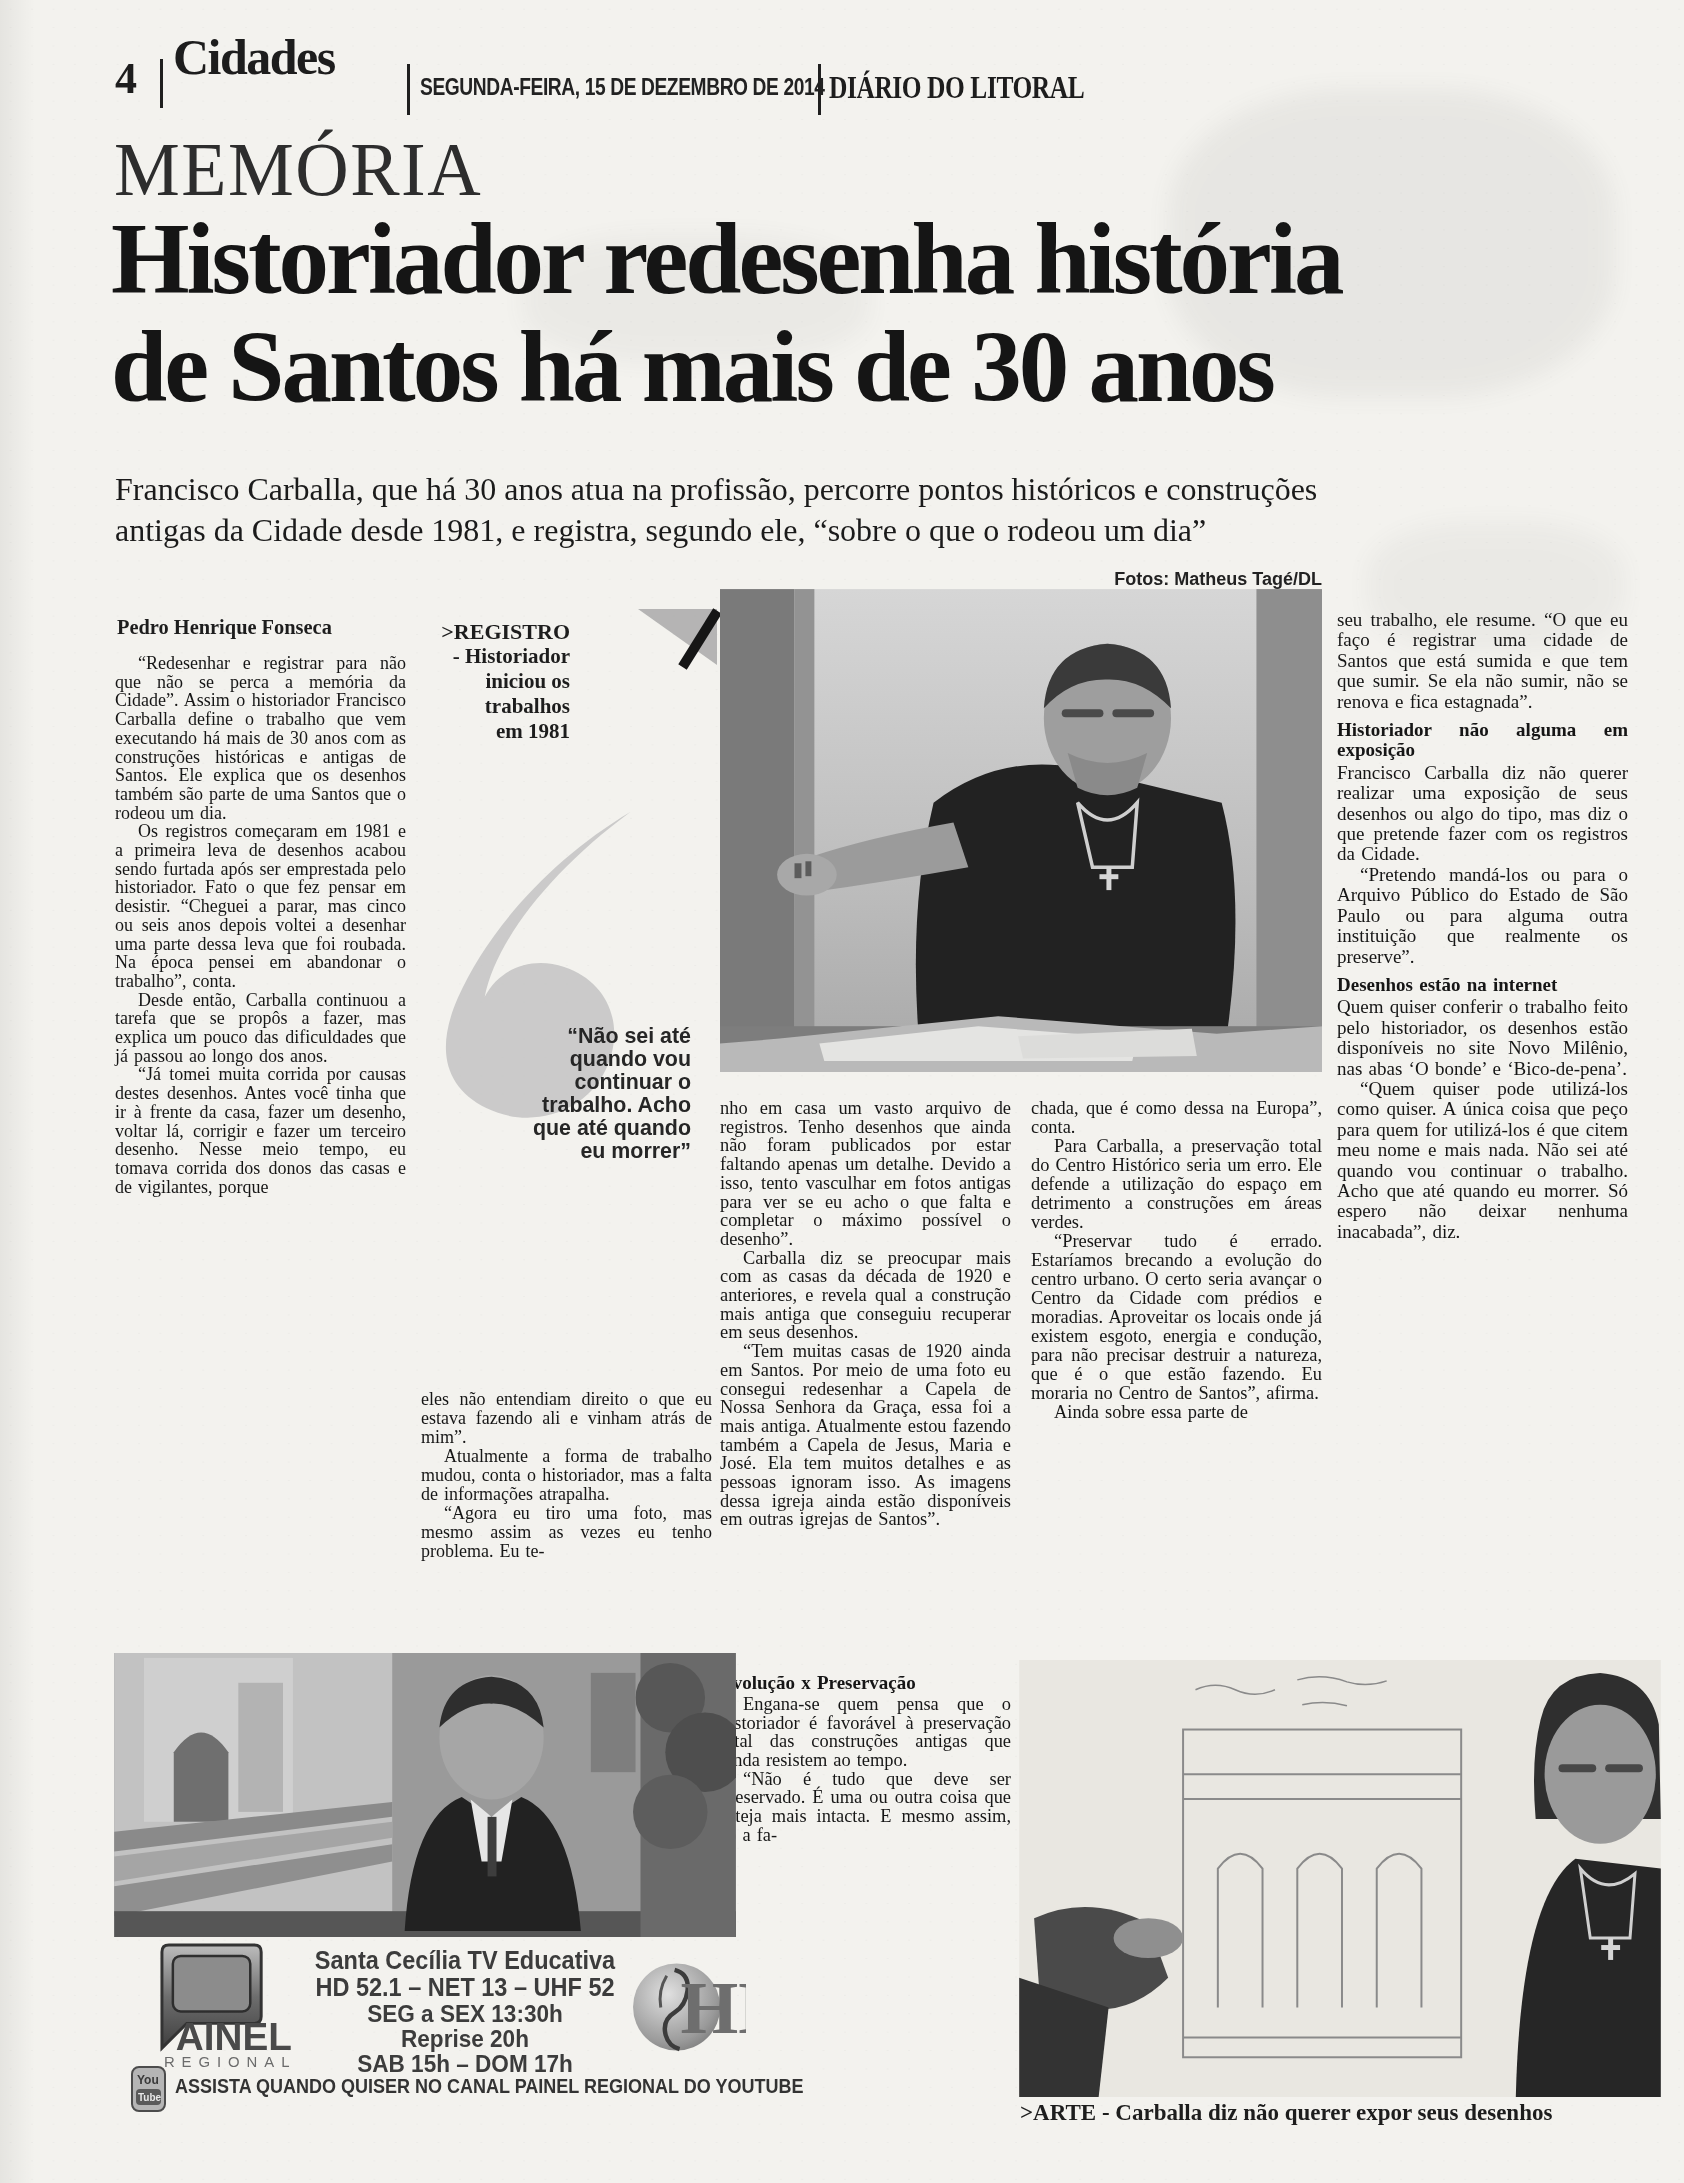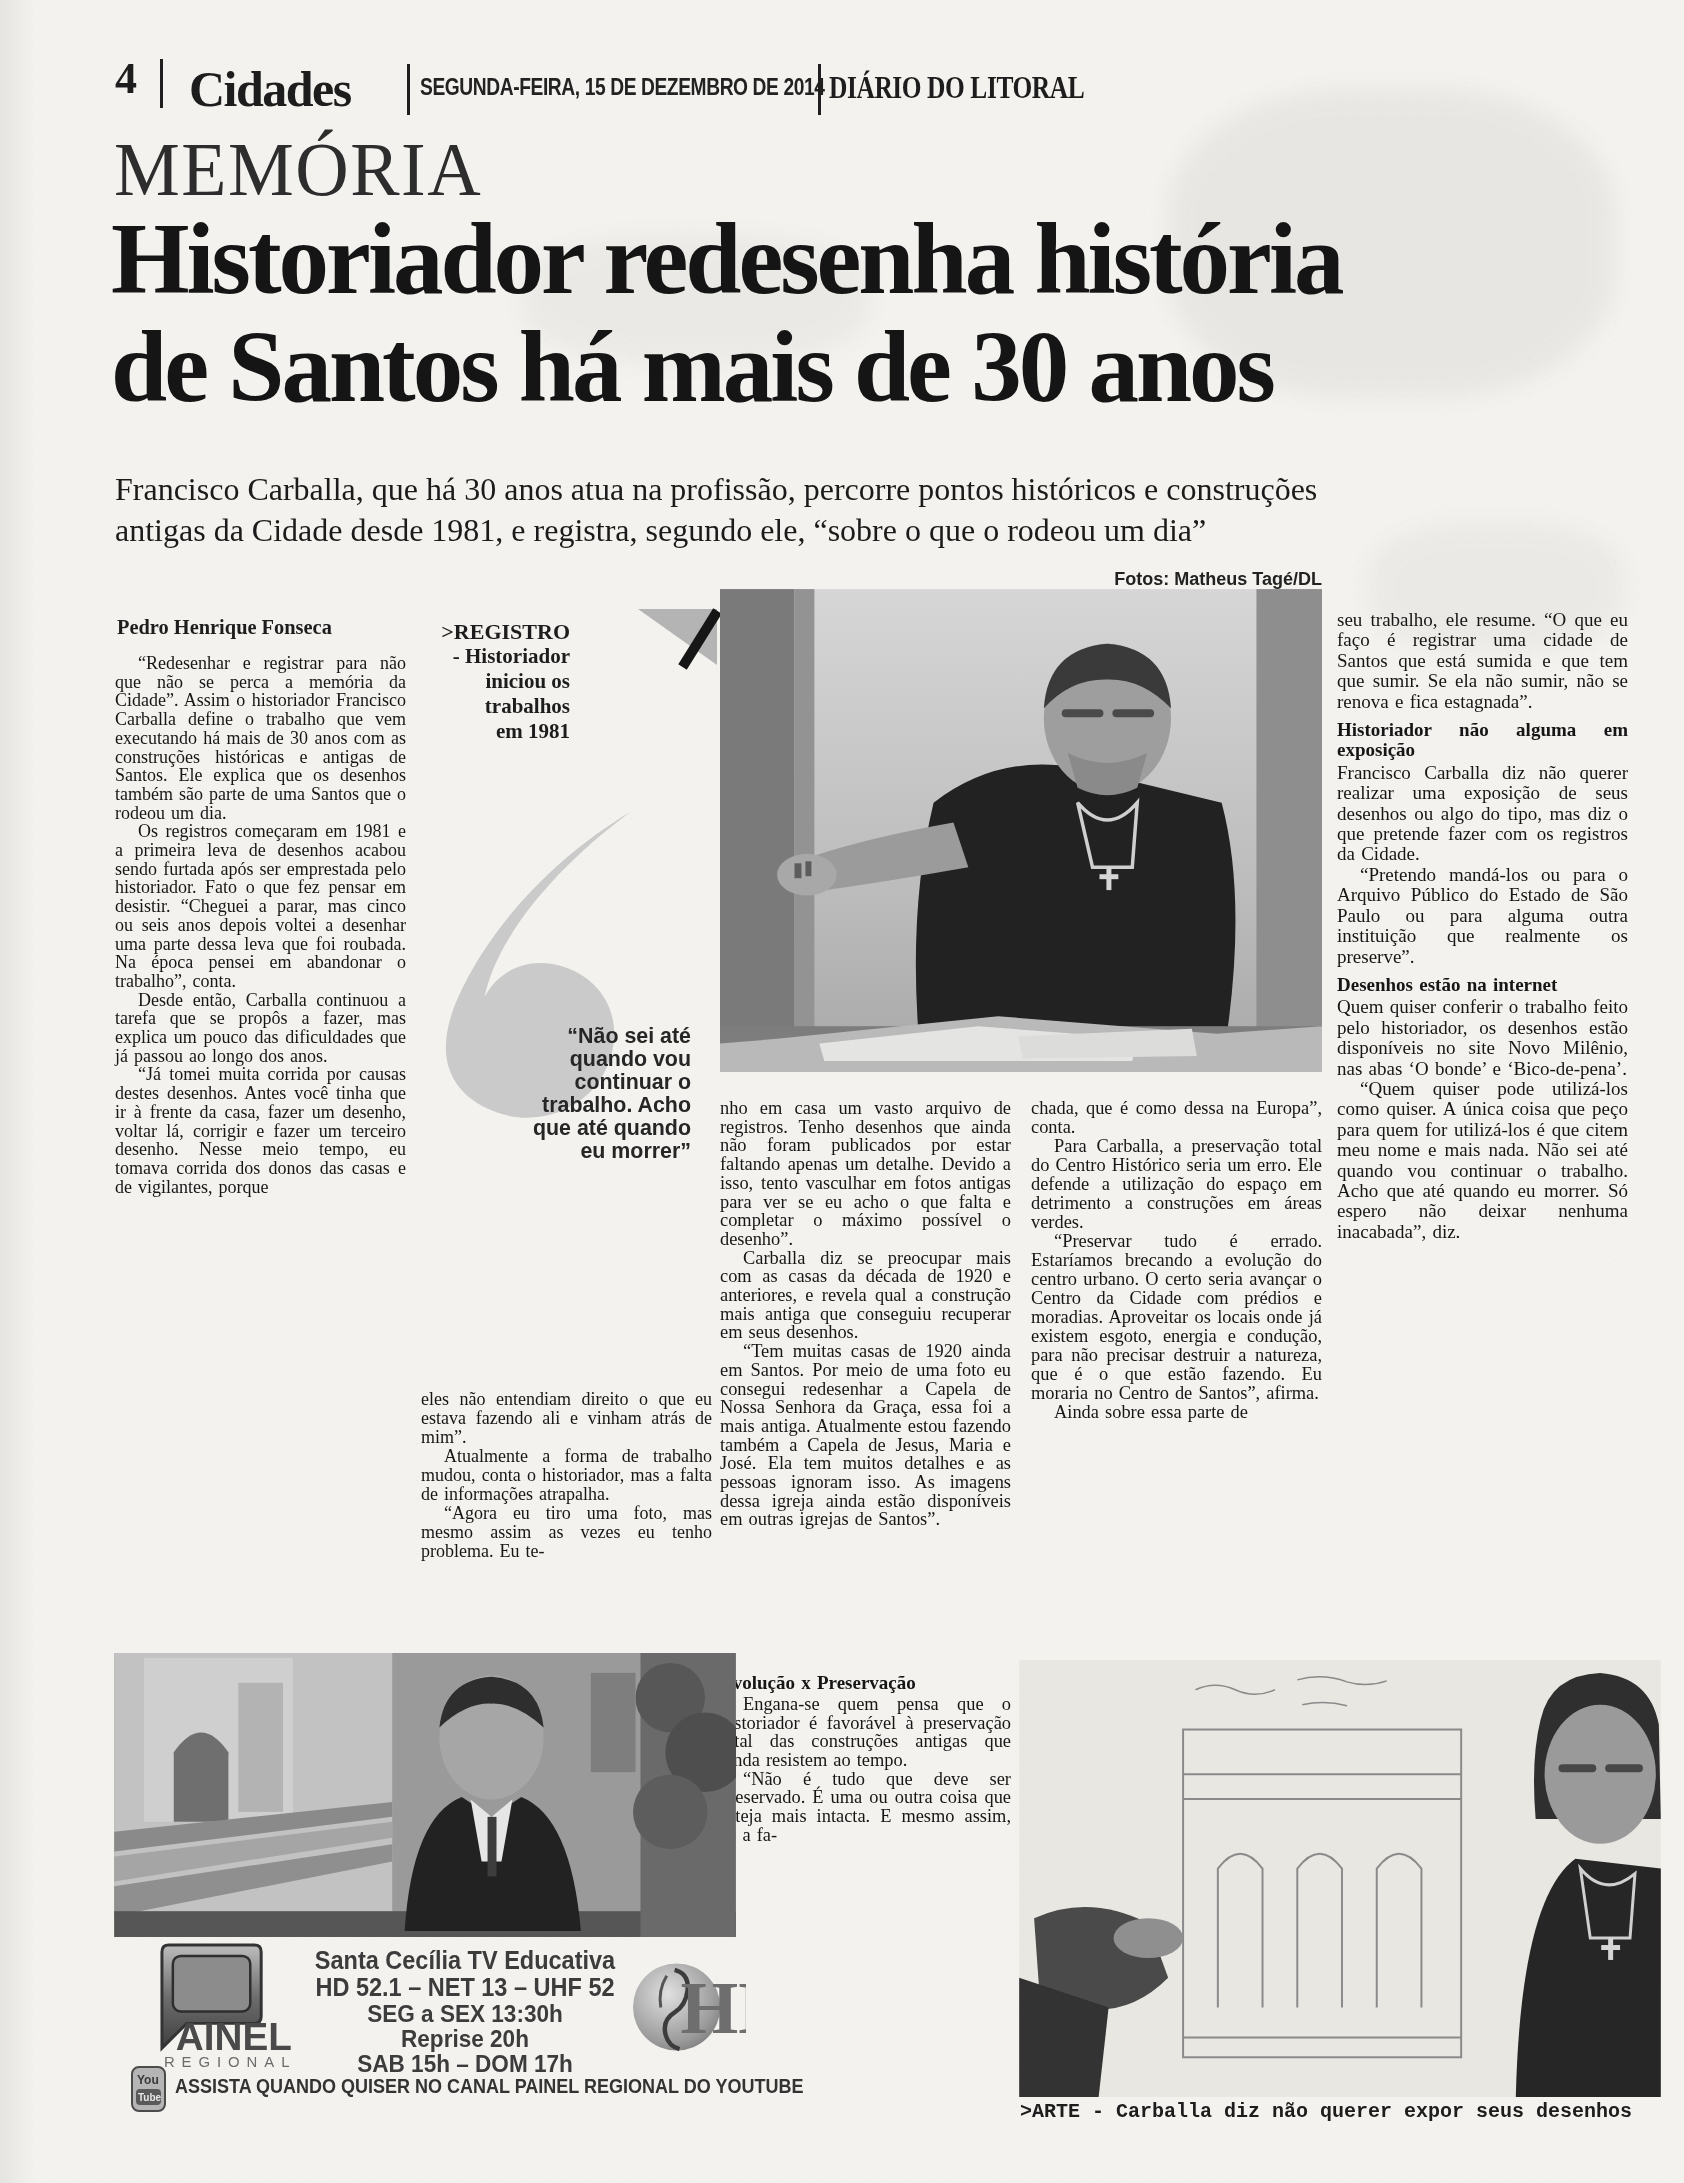--- a/index.html
+++ b/index.html
@@ -7,21 +7,21 @@
         font-family:"Liberation Serif",serif;color:#1d1d1d;
         background-image:radial-gradient(rgba(0,0,0,.028) 0.7px,transparent 0.7px),
                          radial-gradient(rgba(0,0,0,.02) 0.5px,transparent 0.5px);
         background-size:21.4px 18.4px,30px 26px;}
   .ghost{position:absolute;background:#5a5a5a;filter:blur(11px);opacity:.07;border-radius:40%;}
   .edge-shade{position:absolute;left:0;top:0;width:35px;height:100%;background:linear-gradient(90deg,rgba(0,0,0,.06),transparent);}
 
   
   .pagenum{position:absolute;left:115px;top:53px;font-size:44px;font-weight:700;}
   .vrule{position:absolute;width:2.5px;background:#1f1f1f;}
-  .section{position:absolute;left:173px;top:60px;font-size:50px;font-weight:700;letter-spacing:-1.5px;margin-left:16px;}
+  .section{position:absolute;left:173px;top:28px;font-size:50px;font-weight:700;letter-spacing:-1.5px;}
   .date{position:absolute;left:420px;top:73px;font-family:"Liberation Sans",sans-serif;font-size:24px;font-weight:600;letter-spacing:-0.5px;transform:scaleX(.8);transform-origin:left top;white-space:nowrap;color:#222;}
   .brand{position:absolute;left:829px;top:70px;font-size:31px;font-weight:700;letter-spacing:-0.5px;transform:scaleX(.82);transform-origin:left top;white-space:nowrap;}
 
   .kicker{position:absolute;left:114px;top:125px;font-size:74px;font-weight:400;letter-spacing:1.5px;color:#2d2d2d;transform:scaleY(1.04);transform-origin:left top;}
   .headline{position:absolute;left:111px;top:205px;width:1501px;font-size:101px;font-weight:700;line-height:108px;letter-spacing:-3px;color:#151515;}
   .deck{position:absolute;left:115px;top:469px;width:1501px;font-size:32px;line-height:41px;color:#1b1b1b;}
   .byline{position:absolute;left:117px;top:616px;font-size:20.4px;font-weight:700;}
   .credit{position:absolute;left:1069px;top:569px;width:253px;text-align:right;font-family:"Liberation Sans",sans-serif;font-size:18px;font-weight:600;color:#222;}
 
   .col{position:absolute;width:291px;text-align:justify;font-size:18px;line-height:18.7px;word-spacing:1.5px;color:#161616;}
@@ -34,21 +34,21 @@
   .cap-registro .tag{font-size:22px;font-weight:700;}
   .cap-registro .rest{font-size:21px;font-weight:600;white-space:pre-line;}
 
   .tri-gray{position:absolute;left:638px;top:609px;width:0;height:0;border-top:56px solid #a9a9a9;border-left:79px solid transparent;opacity:.85;}
   .tri-slash{position:absolute;left:695px;top:606px;width:10px;height:66px;background:#161616;transform:rotate(32deg);}
 
   .bigquote{position:absolute;left:404px;top:809px;}
   .pullquote{position:absolute;left:452px;top:1025px;width:239px;font-family:"Liberation Sans",sans-serif;font-size:21.4px;font-weight:700;line-height:23px;color:#262626;white-space:pre-line;text-align:right;}
 
   .photo{position:absolute;overflow:hidden;}
-  .arte-cap{position:absolute;left:1020px;top:2100px;width:641px;font-size:20px;font-family:Liberation Mono, monospace;}
+  .arte-cap{position:absolute;left:1020px;top:2100px;width:641px;font-size:23px;}
   .arte-cap .tag{font-weight:700;}
   .arte-cap .rest{font-weight:600;}
 
   
   .ad-line{position:absolute;font-family:"Liberation Sans",sans-serif;font-weight:700;color:#3c3c3c;transform:scaleX(.94);transform-origin:center top;white-space:nowrap;text-align:center;}
   .ad-center{left:296px;width:338px;}
   .yt-text{position:absolute;left:175px;top:2075px;font-family:"Liberation Sans",sans-serif;font-size:20px;font-weight:700;color:#333;transform:scaleX(.9);transform-origin:left top;white-space:nowrap;}
   .yt-icon{position:absolute;left:131px;top:2066px;width:23px;height:46px;}
   .painel{position:absolute;left:147px;top:1942px;}
   .hdlogo{position:absolute;left:632px;top:1955px;}

